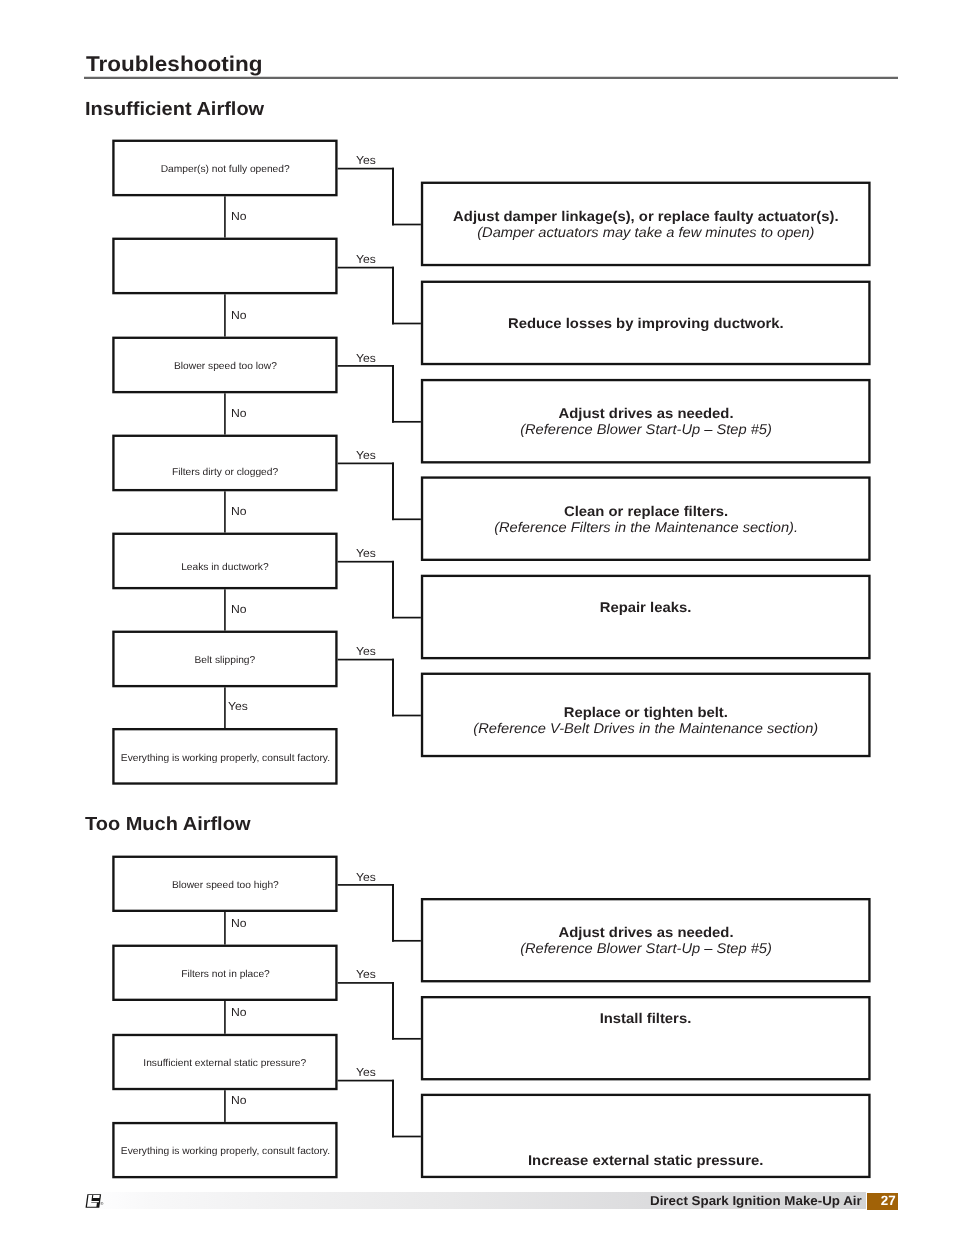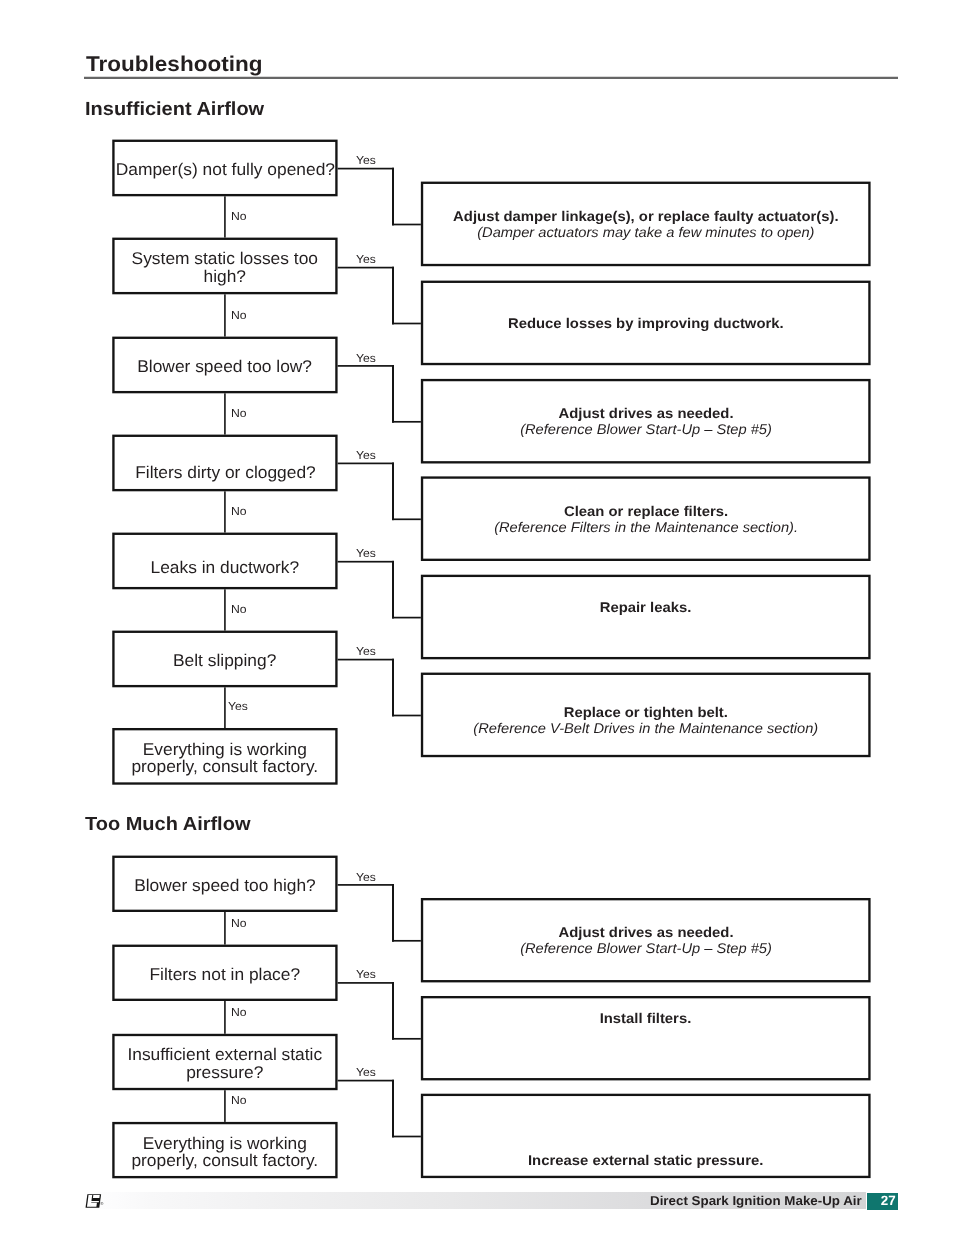--- a/index.html
+++ b/index.html
@@ -17,21 +17,21 @@
               transform:scaleX(1.058);transform-origin:left center;}
 
   .section-title{position:absolute;font-size:19px;font-weight:bold;letter-spacing:0px;
                  color:#231f20;line-height:24px;
                  transform:scaleX(1.052);transform-origin:left center;}
 
   
   .qbox,.abox{position:absolute;box-sizing:border-box;border:0;
               background:#fff;display:flex;align-items:center;justify-content:center;
               text-align:center;}
-  .qbox{font-size:17px;font-weight:400;line-height:17.5px;color:#231f20;}
+  .qbox{font-size:10px;font-weight:400;line-height:17.5px;color:#231f20;}
   .qbox > span{display:block;transform:scaleX(1.022) translateY(2.1px) translateX(0.1px);}
   .abox{font-size:14.1px;line-height:15.9px;color:#231f20;}
   .abox > div{transform:translateY(0.8px);}
   .abox .l1{font-weight:bold;display:block;transform:scaleX(1.054);}
   .abox .l2{font-style:italic;font-weight:400;display:block;transform:scaleX(1.04);}
 
   .connectors{position:absolute;left:0;top:0;width:954px;height:1235px;
               pointer-events:none;fill:#141414;}
   .connectors .boxline{fill:none;stroke:#141414;stroke-width:2.35;}
   .connectors .rule{fill:#666666;}
@@ -41,39 +41,36 @@
 
   
   .footer-bar{position:absolute;left:84px;top:1192.3px;width:781.8px;height:16.8px;
               background:linear-gradient(to right,#fefefe 0%,#fcfcfd 4%,#f8f8f9 8.5%,#f0f0f1 26%,#e8e8e9 47%,#dcdcde 72%,#d4d5d6 98%,#d3d4d5 100%);}
   .footer-logo{position:absolute;left:84.6px;top:1193px;width:18px;height:16px;}
   .footer-logo-r{position:absolute;left:100.2px;top:1202.2px;font-size:4.2px;color:#444;line-height:1;}
   .footer-text{position:absolute;left:649.5px;top:1204.7px;font-size:12.85px;font-weight:bold;
                letter-spacing:0px;color:#231f20;line-height:0;white-space:nowrap;
                transform:scaleX(1.04) translateY(-3.6px);transform-origin:left center;}
   .page-num-box{position:absolute;left:866.8px;top:1193px;width:31px;height:16.6px;
-                background:#0f766e;color:#fff;font-size:13.4px;font-weight:bold;
+                background:#a16207;color:#fff;font-size:13.4px;font-weight:bold;
                 display:flex;align-items:center;justify-content:flex-end;
                 padding:0 2.2px 1.8px 0;box-sizing:border-box;line-height:1;}
 </style>
 </head>
 <body>
 
 <div class="page">
   <div class="page-title">Troubleshooting</div>
 
   <div class="section-title" style="left:85px;top:97.5px">Insufficient Airflow</div>
   <div class="qbox" style="left:112.25px;top:139.6px;width:225.35px;height:56.7px">
       <span>Damper(s) not fully opened?</span>
     </div>
   <div class="lbl" style="left:231.0px;top:217.0px">No</div>
   <div class="lbl" style="left:355.7px;top:161.1px">Yes</div>
-  <div class="qbox" style="left:112.25px;top:237.6px;width:225.35px;height:56.7px">
-      <span>System static losses too high?</span>
-    </div>
   <div class="lbl" style="left:231.0px;top:316.0px">No</div>
   <div class="lbl" style="left:355.7px;top:260.2px">Yes</div>
   <div class="qbox" style="left:112.25px;top:336.6px;width:225.35px;height:56.7px">
       <span>Blower speed too low?</span>
     </div>
   <div class="lbl" style="left:231.0px;top:414.0px">No</div>
   <div class="lbl" style="left:355.7px;top:358.5px">Yes</div>
   <div class="qbox" style="left:112.25px;top:434.6px;width:225.35px;height:73px">
       <span>Filters dirty or clogged?</span>
     </div>

